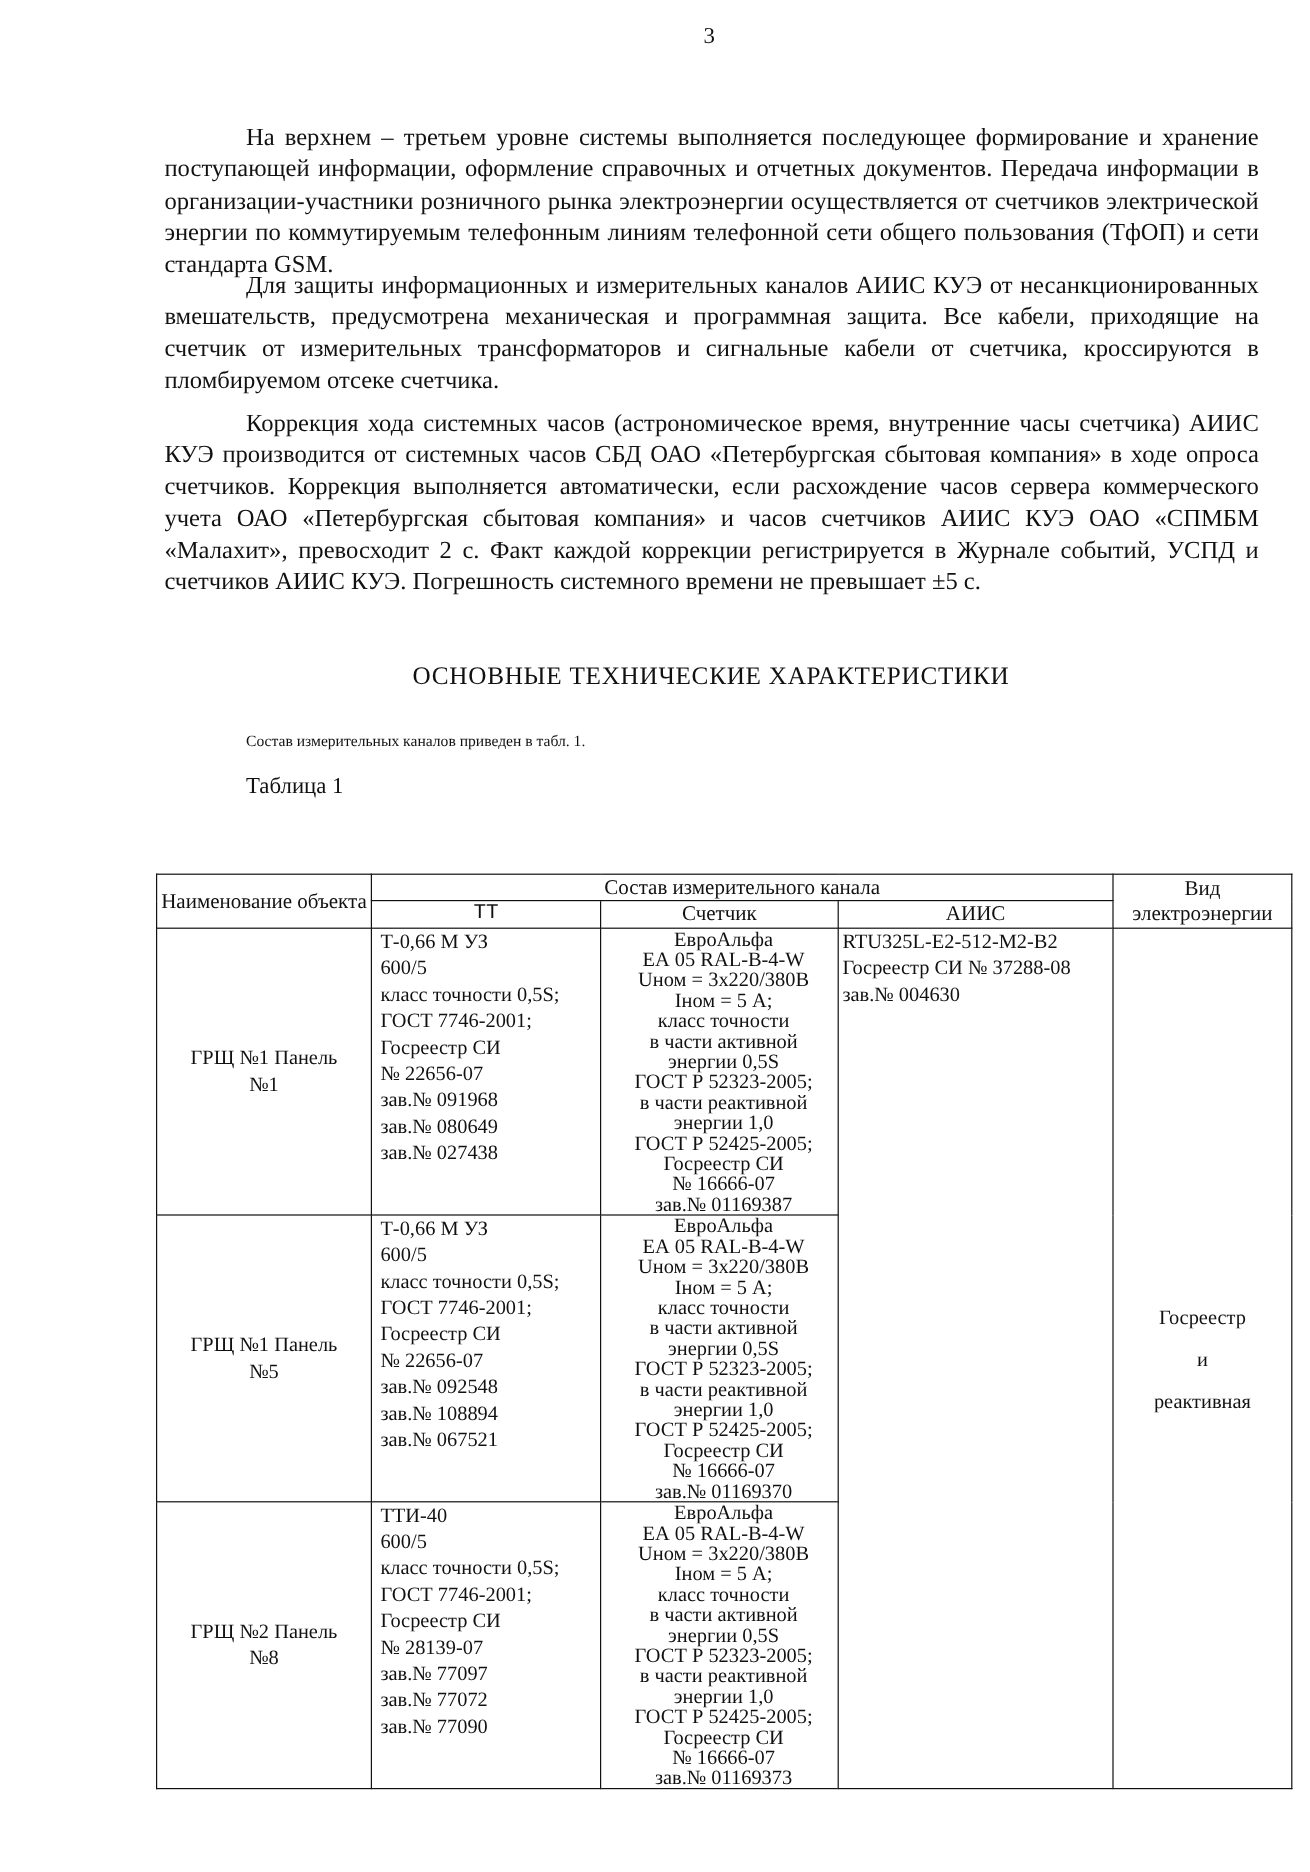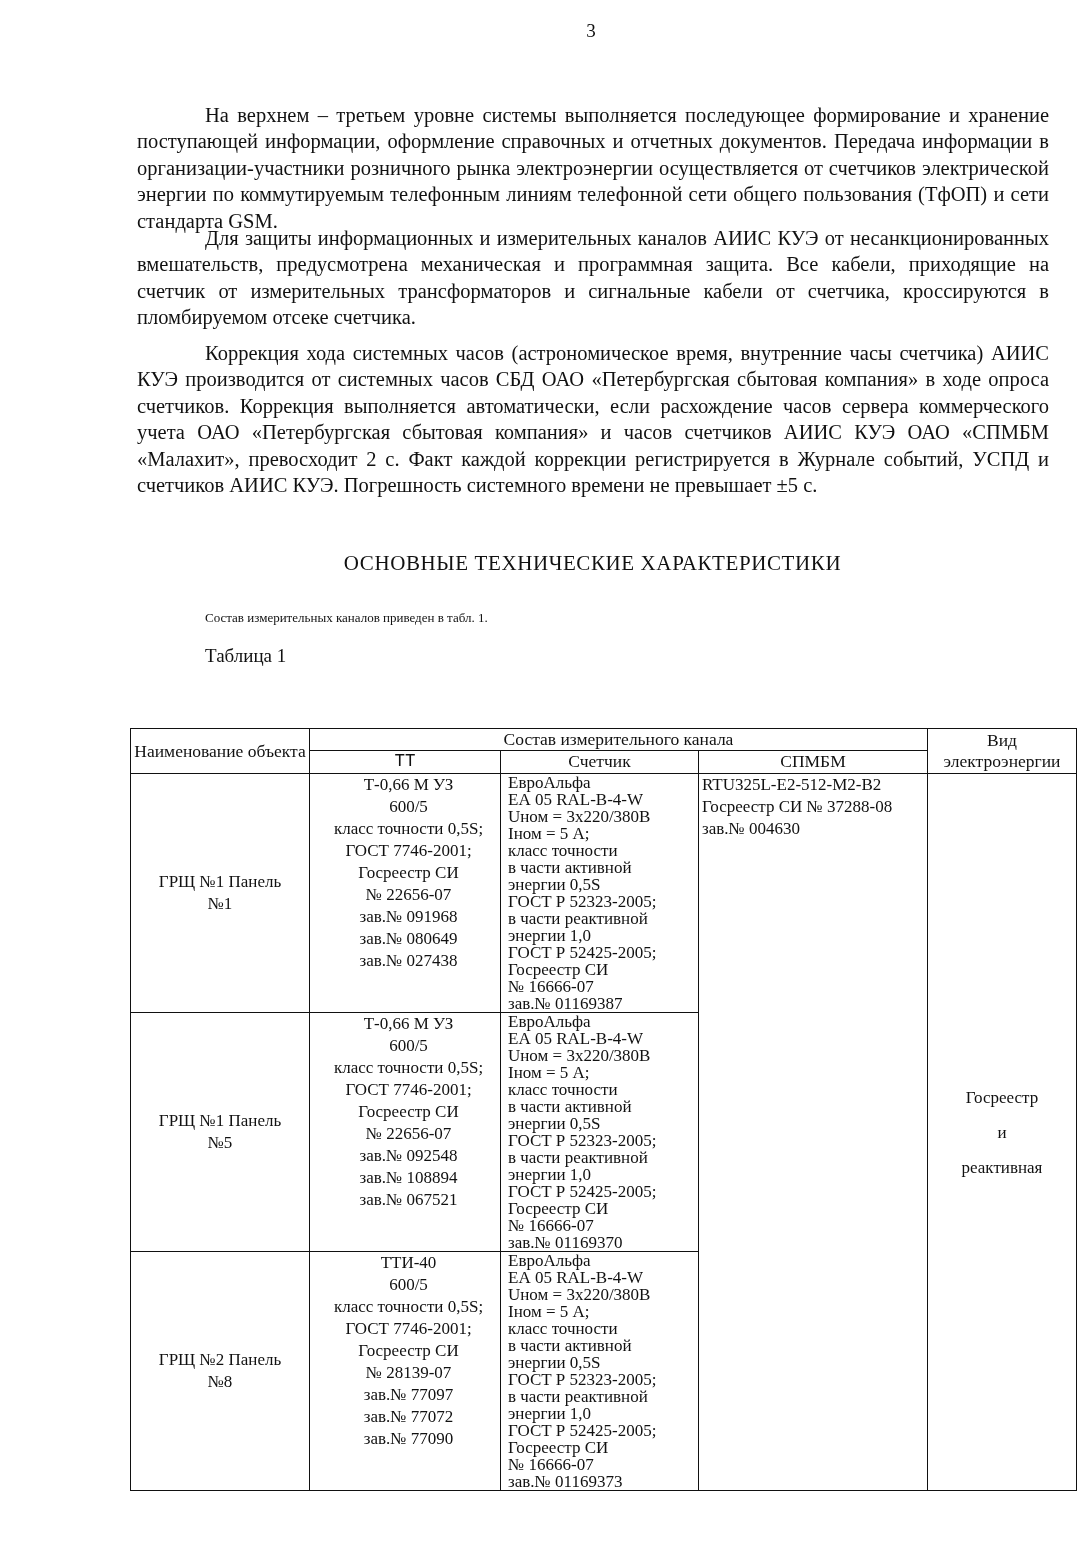--- a/index.html
+++ b/index.html
@@ -10,22 +10,22 @@
   .p1 { top:102px; }
   .p2 { top:225px; }
   .p3 { top:340px; }
   .heading { position:absolute; top:551px; left:0; width:1185px; text-align:center; font-size:21px; letter-spacing:0.6px; }
   .intro { position:absolute; top:610px; left:205px; font-size:13px; }
   .tcap { position:absolute; top:645px; left:205px; font-size:19px; }
   table.main { position:absolute; top:684px; left:130px; border-collapse:collapse; font-size:17px;margin-top:44px; }
   table.main td { border:1.5px solid #111; padding:0; vertical-align:top; }
   .hdr { text-align:center; line-height:21px; font-size:17.5px; }
   .c-obj { width:178px; text-align:center; vertical-align:middle !important; line-height:22px; }
-  .c-tt  { width:183px; padding-left:7px !important; line-height:22px;text-align:center; }
-  .c-cnt { width:190px; padding-left:7px !important; line-height:17px; }
+  .c-tt  { width:183px; padding-left:7px !important; line-height:22px; }
+  .c-cnt { width:190px; padding-left:7px !important; line-height:17px;text-align:center; }
   .c-usp { width:225px; padding-left:3px !important; line-height:22px; }
   .c-vid { width:148px; text-align:center; vertical-align:middle !important; line-height:35px; }
   .line { display:block; white-space:nowrap; }
   .row-cell { height:238px; }
 </style>
 </head>
 <body>
 
 <div class="page-num">3</div>
 
@@ -46,21 +46,21 @@
 <table class="main">
   <tbody>
       <tr>
     <td class="hdr" rowspan="2" style="vertical-align:middle;">Наименование объекта</td>
     <td class="hdr" colspan="3" style="height:21px;">Состав измерительного канала</td>
     <td class="hdr" rowspan="2" style="vertical-align:middle;">Вид электроэнергии</td>
   </tr>
   <tr>
     <td class="hdr" style="height:22px;font-family:Liberation Mono, monospace;">ТТ</td>
     <td class="hdr">Счетчик</td>
-    <td class="hdr">СПМБМ</td>
+    <td class="hdr">АИИС</td>
   </tr>
   </tbody>
     <tbody id="rows">
       <tr>
         <td class="c-obj row-cell">
           <span class="line">ГРЩ №1 Панель</span>
           <span class="line">№1</span>
         </td>
         <td class="c-tt">
           <span class="line">Т-0,66 М УЗ</span>

